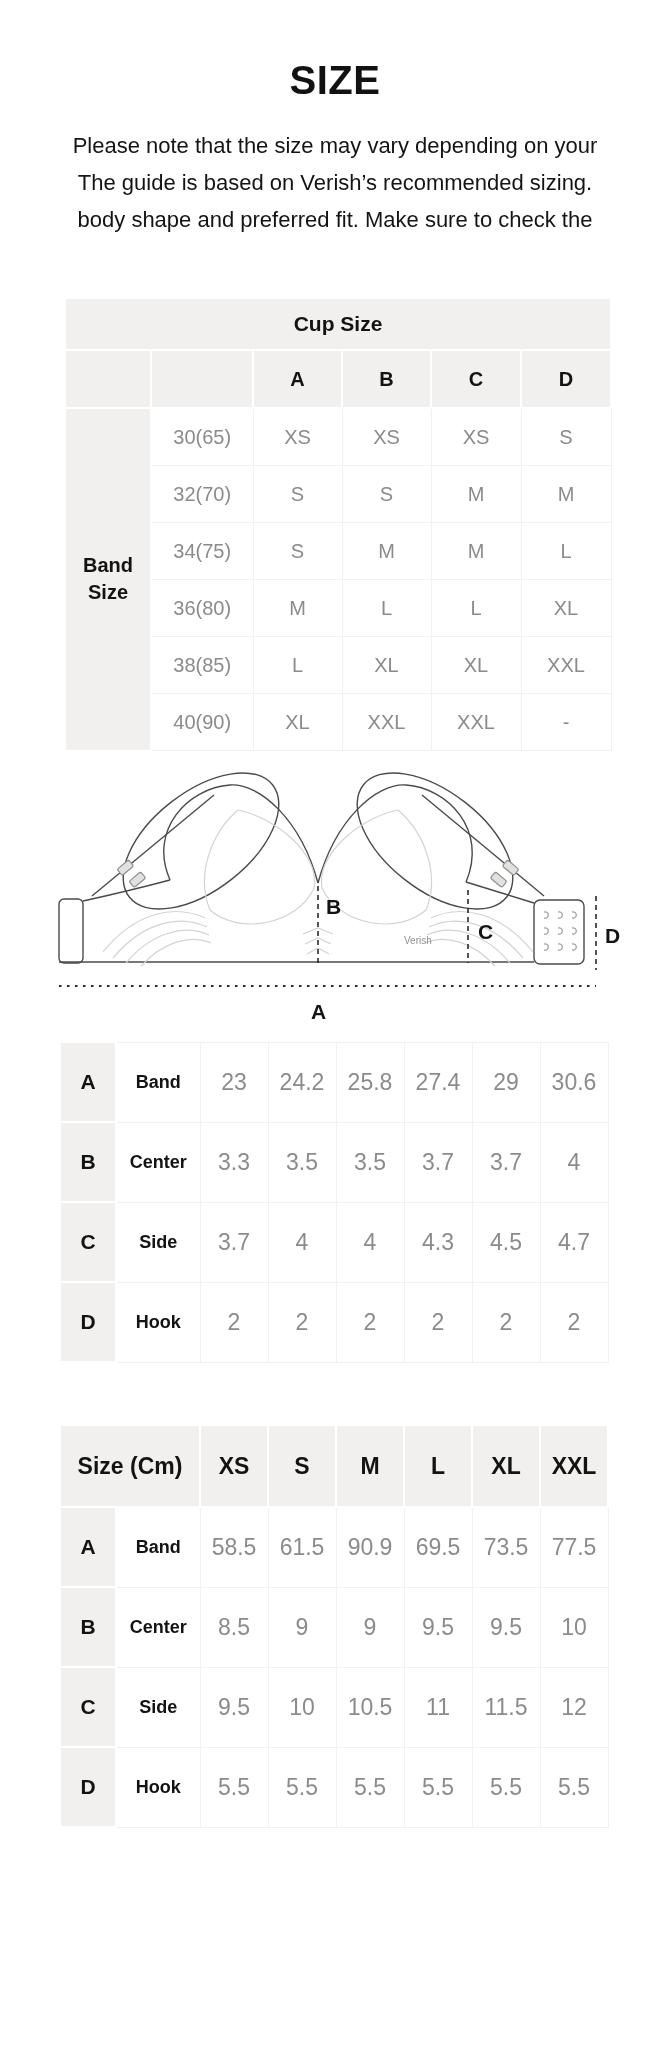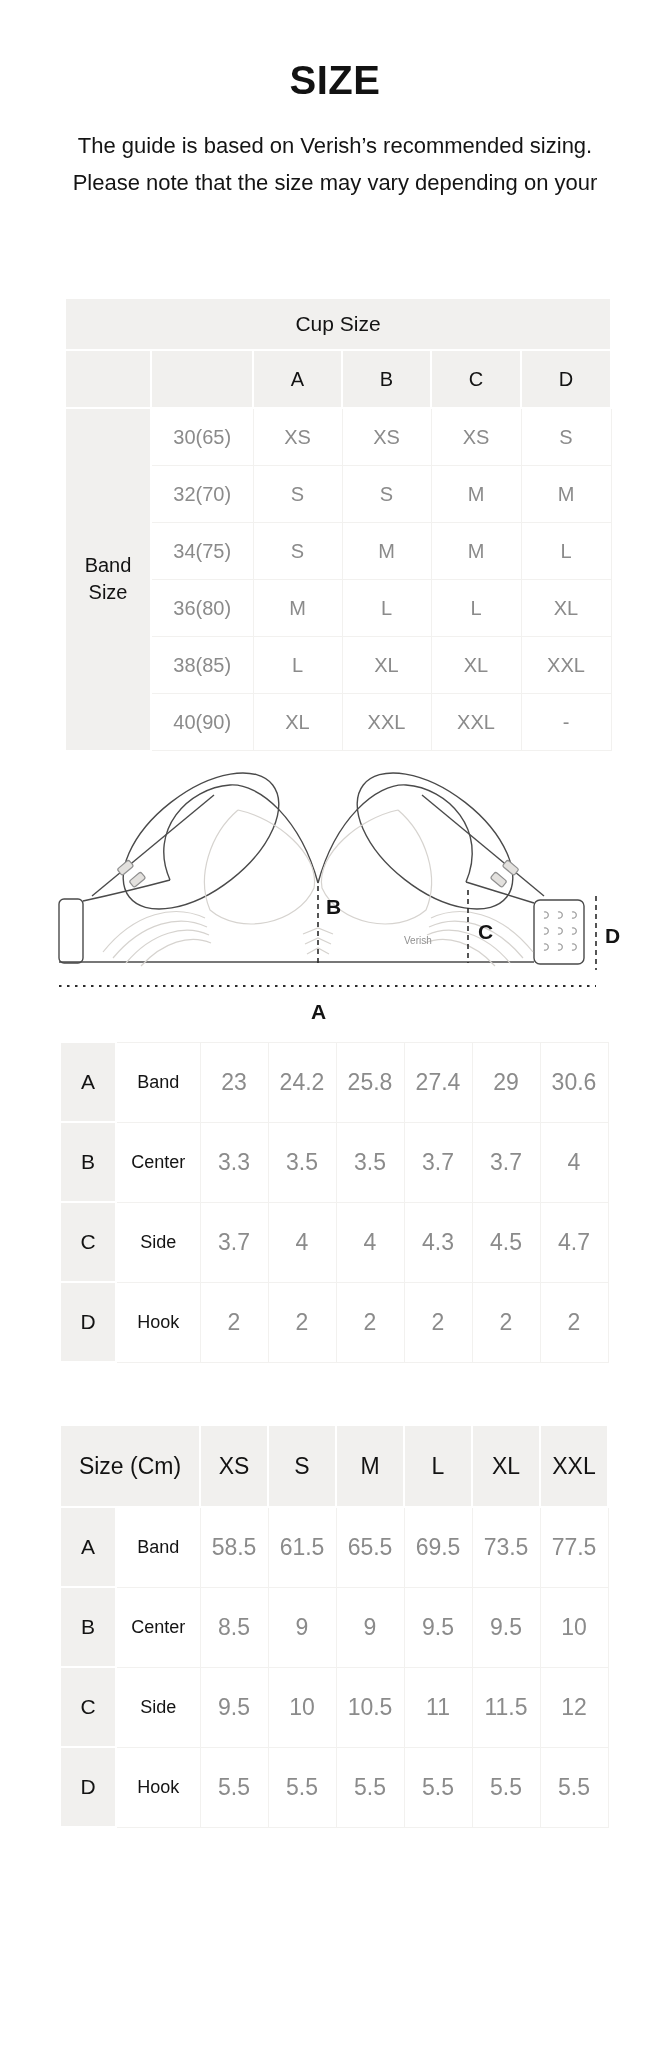--- a/index.html
+++ b/index.html
@@ -20,21 +20,21 @@
     top:127px;left:0;width:670px;text-align:center;
     font-size:22px;line-height:37px;color:#141414;
   }
   .intro span{display:block;}
 
   
   table{border-collapse:collapse;table-layout:fixed;}
   td,th{padding:0;text-align:center;vertical-align:middle;font-weight:normal;}
   .gcell{background:#f1f0ee;border:2px solid #ffffff;}
   .wcell{background:#ffffff;border:1px solid #f2f1ef;color:#8b8b8b;}
-  .bold{font-weight:400;color:#131313;}
+  .bold{font-weight:700;color:#131313;}
 
   
   .t1{top:297px;left:64px;width:546px;}
   .t1 table{width:546px;}
   .t1 .caption-row td{height:50px;font-size:21px;}
   .t1 .colhead-row td{height:56px;font-size:20px;}
   .t1 .body-row td{height:56px;font-size:20px;margin-top:40px;}
   .t1 .band-label{font-size:20px;line-height:27px;}
 
   
@@ -52,22 +52,23 @@
   .mtable .val{font-size:23px;}
 </style>
 </head>
 <body>
 
 <div id="screen">
 
   <div class="abs page-title">SIZE</div>
 
   <div class="abs intro">
+    <span>Please note that the size may vary depending on your</span>
     <span>The guide is based on Verish’s recommended sizing.</span>
-    <span>Please note that the size may vary depending on your</span>
+    <span>body shape and preferred fit. Make sure to check the</span>
   </div>
 
   <div class="abs t1">
     <table>
       <colgroup>
           <col style="width:86px">
           <col style="width:102px">
           <col style="width:89px">
           <col style="width:89px">
           <col style="width:90px">
@@ -287,21 +288,21 @@
         <td class="gcell bold">M</td>
         <td class="gcell bold">L</td>
         <td class="gcell bold">XL</td>
         <td class="gcell bold">XXL</td>
       </tr>
       <tr class="body-row">
         <td class="gcell bold letter">A</td>
         <td class="wcell bold rname">Band</td>
         <td class="wcell val">58.5</td>
         <td class="wcell val">61.5</td>
-        <td class="wcell val">65.5</td>
+        <td class="wcell val">90.9</td>
         <td class="wcell val">69.5</td>
         <td class="wcell val">73.5</td>
         <td class="wcell val">77.5</td>
       </tr>
       <tr class="body-row">
         <td class="gcell bold letter">B</td>
         <td class="wcell bold rname">Center</td>
         <td class="wcell val">8.5</td>
         <td class="wcell val">9</td>
         <td class="wcell val">9</td>

